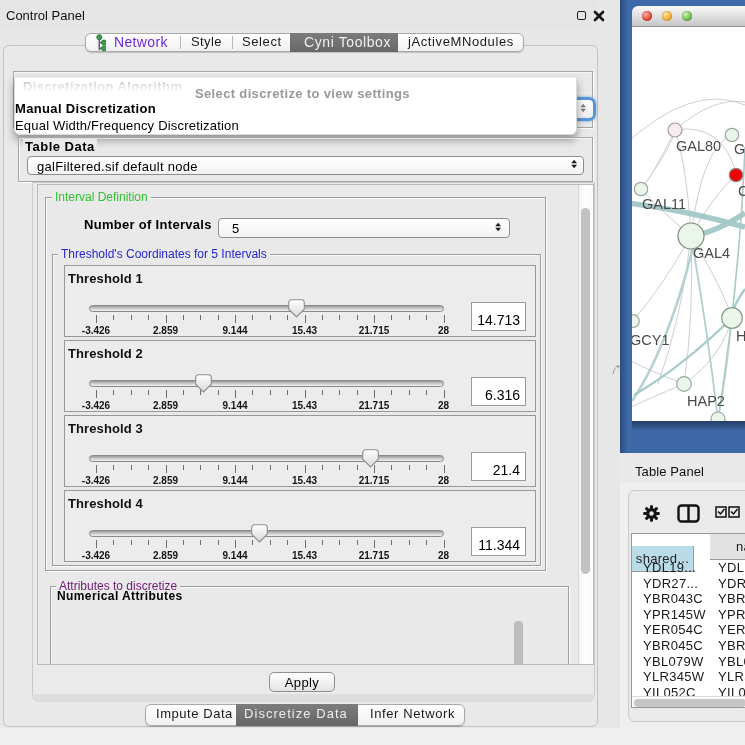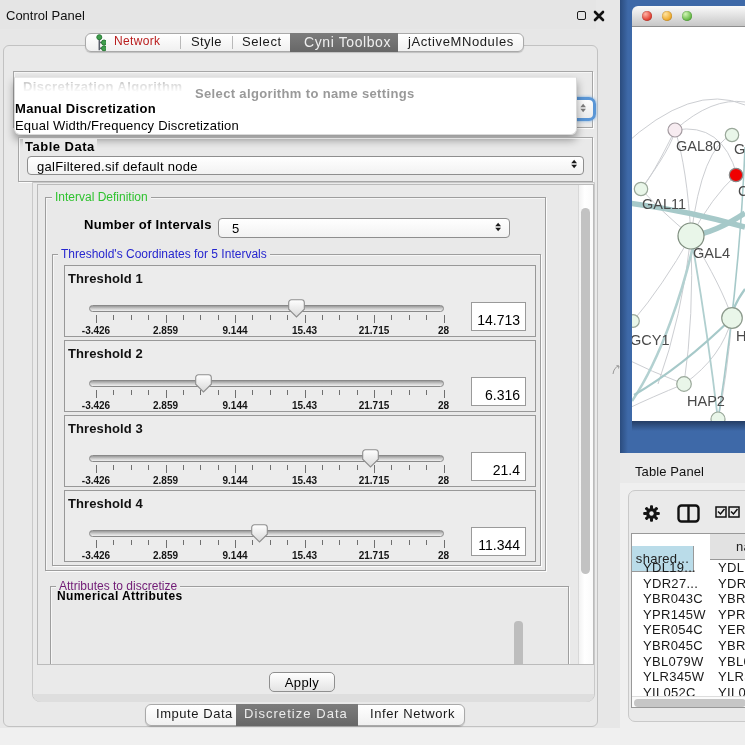--- a/index.html
+++ b/index.html
@@ -40,38 +40,38 @@
 <div class="abs" style="left:85px;top:33px;width:439px;height:19px;background:linear-gradient(#ffffff,#f0f0f0);border:1px solid #a9a9a9;border-radius:6px;box-shadow:0 1px 1px rgba(0,0,0,.18);"></div>
 <div class="abs" style="left:290px;top:33px;width:108px;height:19px;background:linear-gradient(#7c7c7c,#676767);"></div>
 <div class="abs" style="left:180px;top:36px;width:1px;height:13px;background:#b9b9b9;"></div>
 <div class="abs" style="left:232px;top:36px;width:1px;height:13px;background:#b9b9b9;"></div>
 <svg class="abs" style="left:94px;top:34px;" width="12" height="18" viewBox="0 0 12 18">
   <path d="M5.3 5 V16.3 M5.3 8.5 H9.5 M5.3 14.3 H9.5" stroke="#5a5f6b" stroke-width="1.5" fill="none"></path>
   <circle cx="5.3" cy="3.2" r="2.5" fill="#3f9e4d" stroke="#2a7b36" stroke-width="1"></circle>
   <circle cx="10" cy="8.5" r="2.5" fill="#3f9e4d" stroke="#2a7b36" stroke-width="1"></circle>
   <circle cx="10" cy="14.3" r="2.5" fill="#3f9e4d" stroke="#2a7b36" stroke-width="1"></circle>
 </svg>
-<div class="abs" style="left:114px;top:34px;font-size:12px;letter-spacing:.35px;color:#b91c1c;">Network</div>
+<div class="abs" style="left:114px;top:34px;font-size:14px;letter-spacing:.35px;color:#6d28d9;">Network</div>
 <div class="abs" style="left:191px;top:34px;font-size:13px;letter-spacing:.4px;color:#1a1a1a;">Style</div>
 <div class="abs" style="left:242px;top:34px;font-size:13px;letter-spacing:.6px;color:#1a1a1a;">Select</div>
 <div class="abs" style="left:304px;top:34px;font-size:14px;letter-spacing:.6px;color:#efefef;">Cyni Toolbox</div>
 <div class="abs" style="left:408px;top:34px;font-size:13px;letter-spacing:.6px;color:#1a1a1a;">jActiveMNodules</div>
 
 <div class="gb" style="left:13px;top:71px;width:580px;height:57px;"></div>
 
 <div class="abs" style="left:560px;top:97px;width:36px;height:24px;border:3px solid #5a96d6;border-radius:7px;background:linear-gradient(#fdfdfd,#ececec);box-shadow:0 0 3px #73a9dd;"></div>
 <div class="arrows" style="left:579px;top:102px;transform:scale(.7);opacity:.55;">
     <div class="up"></div>
     <div class="dn"></div>
   </div>
 
 <div class="abs" style="left:14px;top:77px;width:563px;height:58px;background:#ffffff;border:1px solid #dadada;border-top-color:#e8e8e8;border-radius:0 0 6px 6px;box-shadow:0 5px 9px rgba(0,0,0,.38);"></div>
 <div class="abs" style="left:23px;top:79px;font-size:13px;font-weight:bold;letter-spacing:.4px;color:#cccccc;">Discretization Algorithm</div>
 <div class="abs" style="left:15px;top:84px;width:330px;height:12px;background:linear-gradient(rgba(255,255,255,.25),#ffffff 70%);"></div>
-<div class="abs" style="left:195px;top:86px;font-size:13px;font-weight:bold;letter-spacing:.35px;color:#999999;">Select algorithm to name settings</div>
+<div class="abs" style="left:195px;top:86px;font-size:13px;font-weight:bold;letter-spacing:.35px;color:#999999;">Select discretize to view settings</div>
 <div class="abs" style="left:15px;top:101px;font-size:13px;font-weight:bold;letter-spacing:.35px;color:#000;">Manual Discretization</div>
 <div class="abs" style="left:15px;top:118px;font-size:13px;letter-spacing:.2px;color:#000;">Equal Width/Frequency Discretization</div>
 
 <div class="gb" style="left:18px;top:137px;width:575px;height:45px;"></div>
 <div class="abs" style="left:23px;top:139px;font-size:13px;font-weight:bold;letter-spacing:.5px;background:#e9e9e9;padding:0 2px;">Table Data</div>
 <div class="cbox" style="left:27px;top:156px;width:557px;height:19px;"></div>
 <div class="abs" style="left:37px;top:159px;font-size:13px;letter-spacing:.3px;color:#000;">galFiltered.sif default node</div>
 <div class="arrows" style="left:570px;top:158px;transform:scale(.72);">
     <div class="up"></div>
     <div class="dn"></div>

